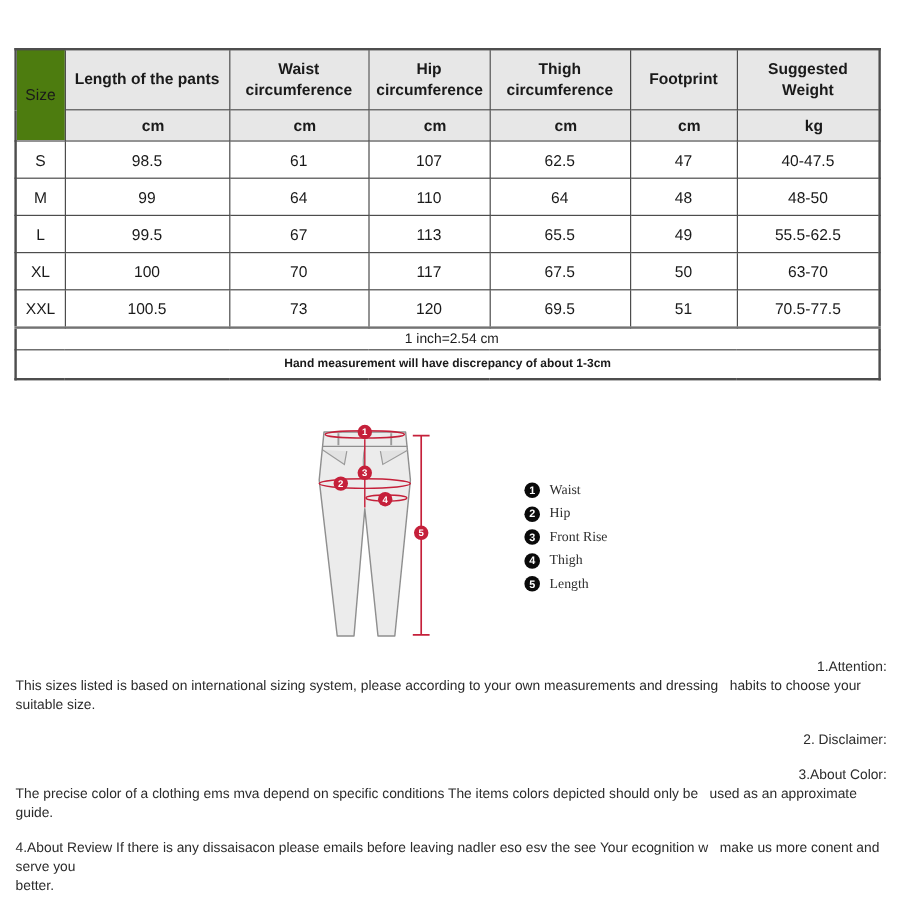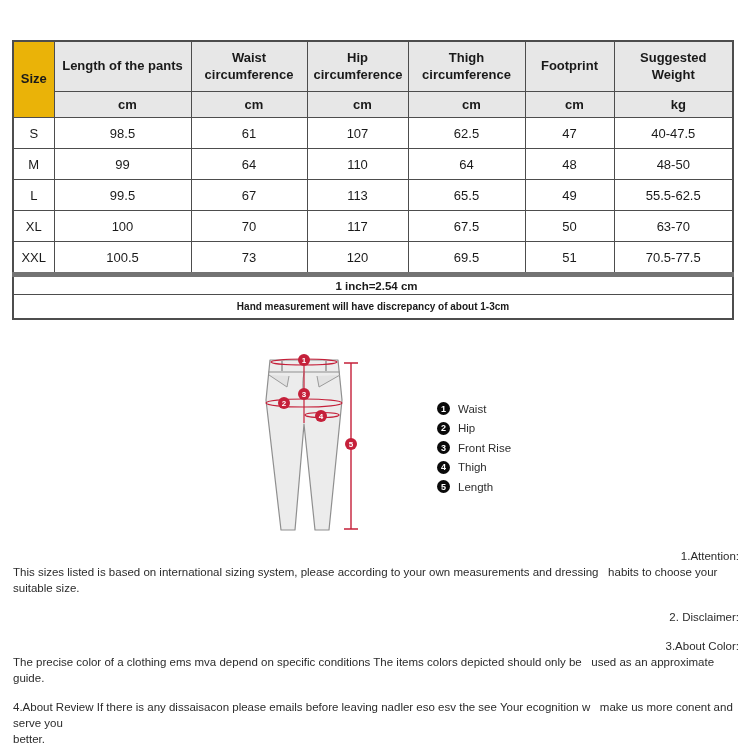--- a/index.html
+++ b/index.html
@@ -19,37 +19,37 @@
   .size-table th, .size-table td {
     border: 1px solid #4d4d4d; text-align: center; vertical-align: middle;
     padding: 0 6px; overflow: hidden;
   }
   .size-table .head-row th {
     height: 49px; background: #e7e7e7; font-size: 13px; font-weight: bold; line-height: 1.25;
   }
   .size-table .unit-row th {
     height: 25px; background: #e7e7e7; font-size: 13px; font-weight: bold; padding-left: 16px;
   }
-  .size-table th.size-col { background: #eab308; font-size: 13px; font-weight: bold; }
+  .size-table th.size-col { background: #4d7c0f; font-size: 13px; font-weight: normal; }
   .size-table tbody td { height: 30px; font-size: 13px; font-weight: normal; background: #ffffff; }
-  .size-table .foot-row-1 td { height: 17px; font-size: 11.5px; font-weight: bold; border-top: 5px solid #737373; padding-left: 13px; }
+  .size-table .foot-row-1 td { height: 17px; font-size: 11.5px; font-weight: normal; border-top: 2px solid #737373; padding-left: 13px; }
   .size-table .foot-row-2 td { height: 23px; font-size: 10px; font-weight: bold; }
 
   
   .pants-svg { position: absolute; left: 256px; top: 346px; }
 
   .legend { position: absolute; left: 437px; top: 399px; }
   .legend-item { display: flex; align-items: center; height: 19.5px; }
   .legend-badge {
     width: 13px; height: 13px; border-radius: 50%; background: #0a0a0a;
     color: #ffffff; font-size: 9px; font-weight: bold;
     display: inline-flex; align-items: center; justify-content: center;
     flex: 0 0 13px;
   }
-  .legend-label { margin-left: 8px; font-size: 11.5px; color: #2e2e2e; }
+  .legend-label { margin-left: 8px; font-size: 11.5px; color: #2e2e2e; font-family: Liberation Serif, serif; }
 
   
   .notes { position: absolute; left: 13px; top: 548px; width: 726px; }
   .note { margin-bottom: 13px; }
   .note-title { font-size: 11.5px; line-height: 16px; color: #2b2b2b; white-space: pre-wrap; text-align: right; }
   .note-title:empty { display: none; }
   .note-body { font-size: 11.5px; line-height: 16px; color: #2b2b2b; white-space: pre-wrap; }
 </style>
 </head>
 <body>

